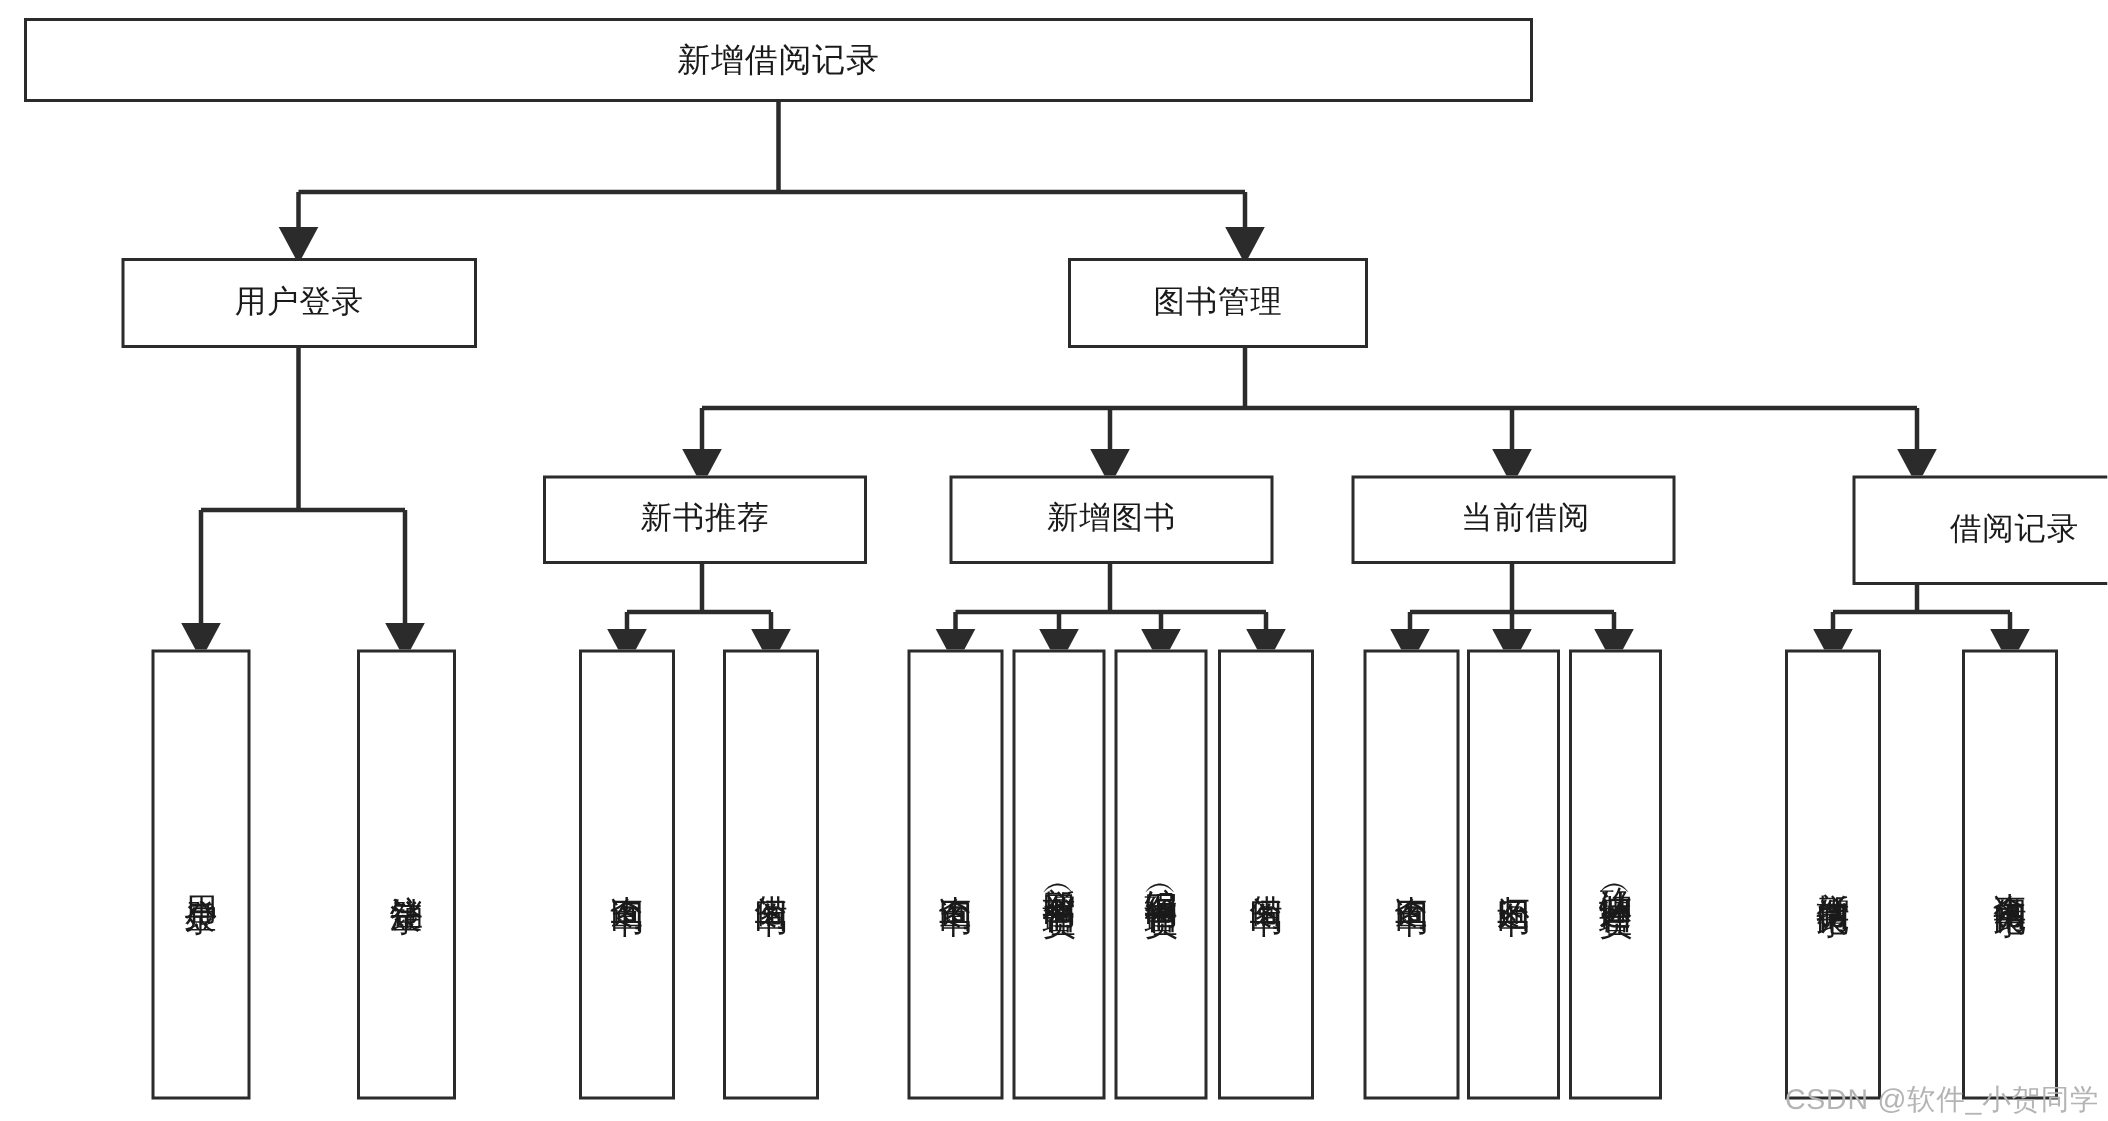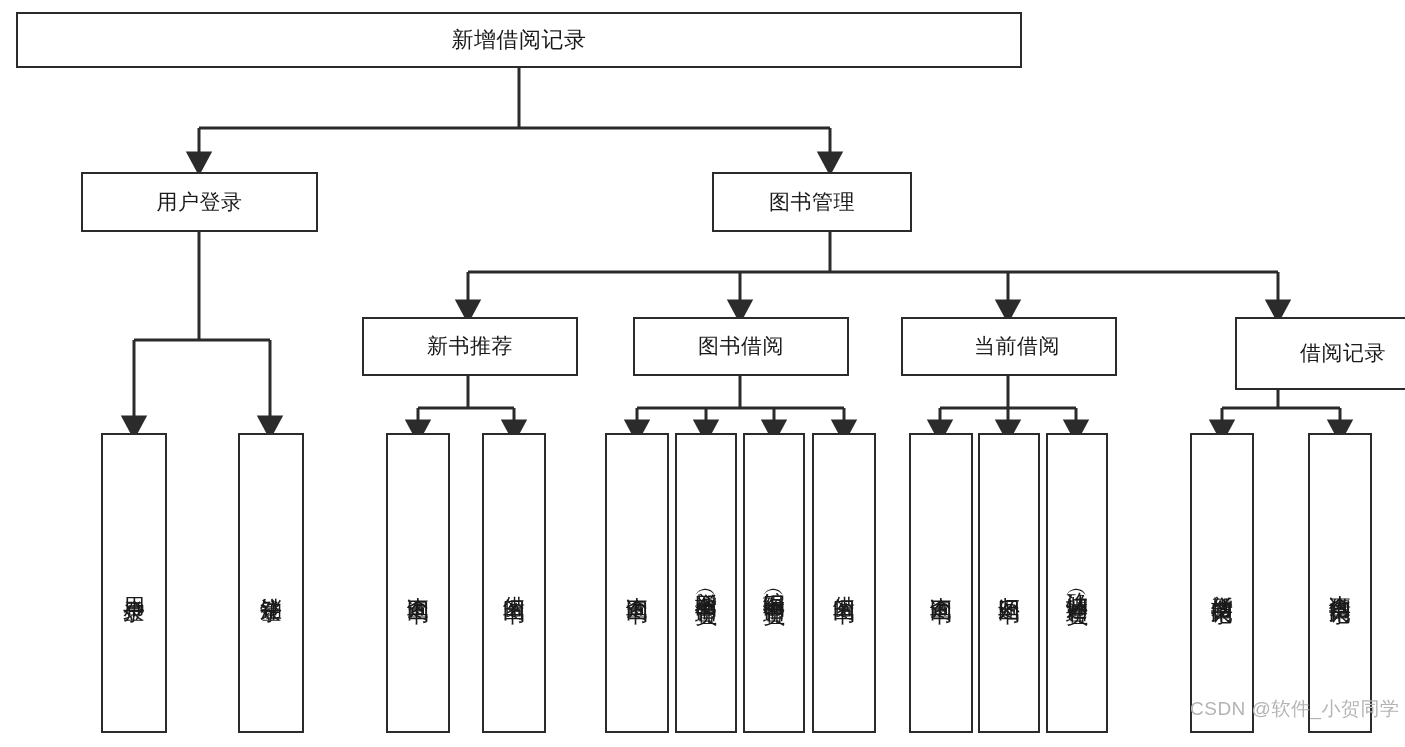--- a/index.html
+++ b/index.html
@@ -138,21 +138,21 @@
     <span class="label">用户登录</span>
   </div>
   <div class="node h" style="left:712px; top:172px; width:200px; height:60px;">
     <span class="label">图书管理</span>
   </div>
 
   <div class="node h" style="left:362px; top:317px; width:216px; height:59px;">
     <span class="label">新书推荐</span>
   </div>
   <div class="node h" style="left:633px; top:317px; width:216px; height:59px;">
-    <span class="label">图书借阅</span>
+    <span class="label">新增图书</span>
   </div>
   <div class="node h" style="left:901px; top:317px; width:216px; height:59px;padding-left:16px;">
     <span class="label">当前借阅</span>
   </div>
   <div class="node h" style="left:1235px; top:317px; width:216px; height:73px;">
     <span class="label">借阅记录</span>
   </div>
 
   <div class="node v" style="left:101px; top:433px; width:66px; height:300px;">
     <span class="label">用户登录</span>
@@ -191,15 +191,15 @@
     <span class="label">确认归还（管理员）</span>
   </div>
 
   <div class="node v" style="left:1190px; top:433px; width:64px; height:300px;">
     <span class="label">新增借阅记录</span>
   </div>
   <div class="node v" style="left:1308px; top:433px; width:64px; height:300px;">
     <span class="label">查询借阅记录</span>
   </div>
 
-  <div class="watermark" style="left:1190px; top:696px;">CSDN @软件_小贺同学</div>
+  <div class="watermark" style="left:1190px; top:720px;">CSDN @软件_小贺同学</div>
 
 </div>
 
 </body></html>

